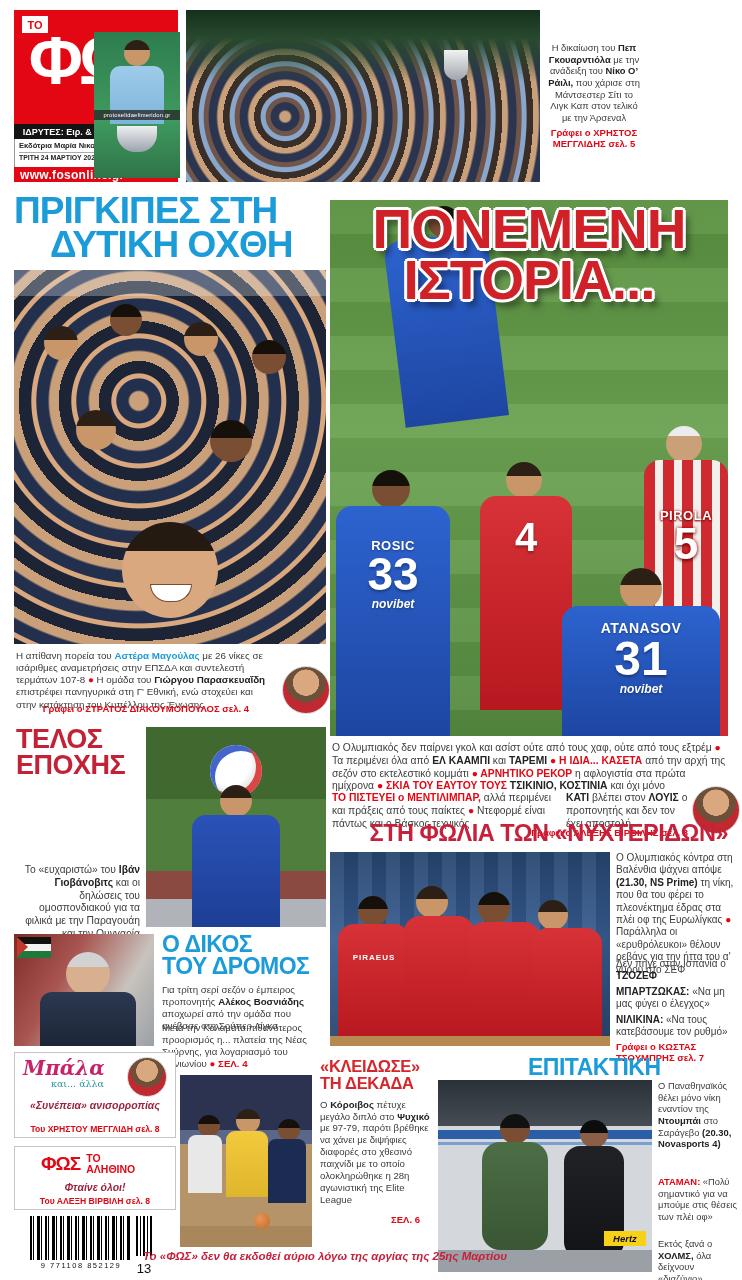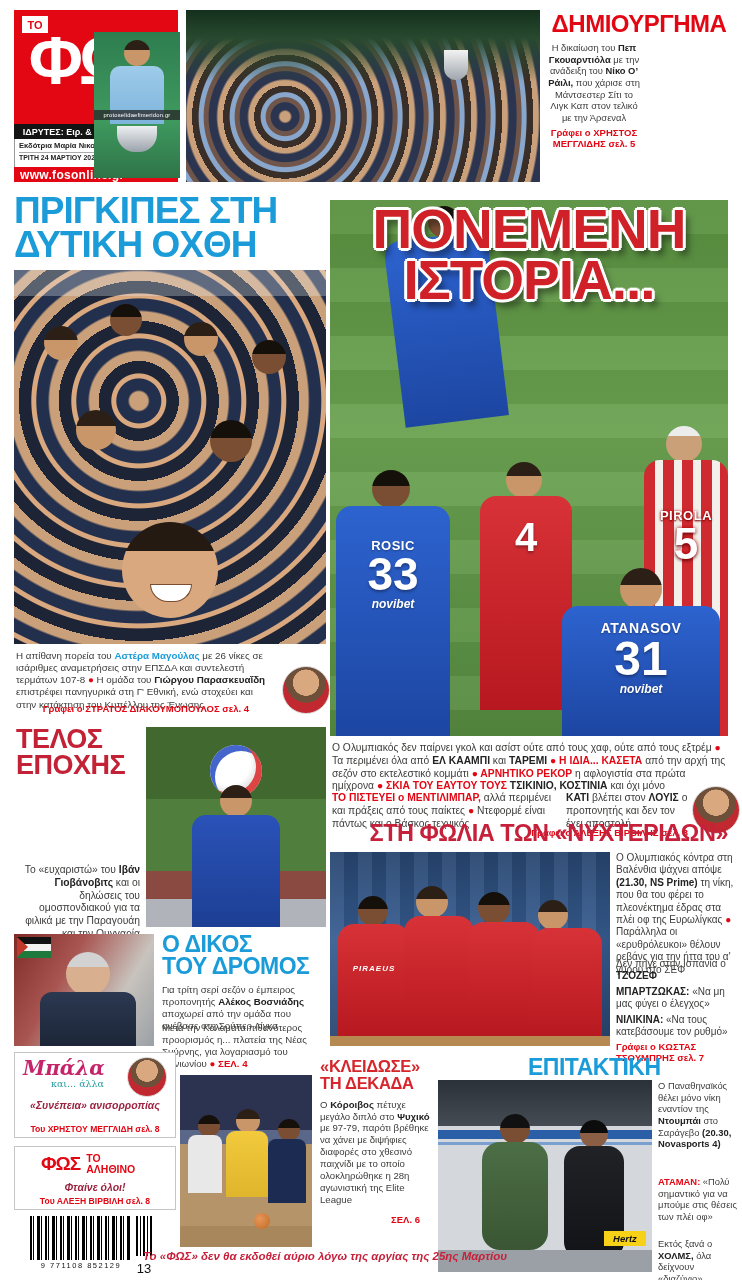--- a/index.html
+++ b/index.html
@@ -140,33 +140,32 @@
       <div class="dateline">ΤΡΙΤΗ 24 ΜΑΡΤΙΟΥ 2026 ● Α.Φ. 18929</div>
       <div class="price">1,50 €</div>
     </div>
     <div class="webbar">www.fosonline.gr</div>
   </div>
 
   <div class="abs photo ph-fans">
     <div class="trophy-cup"></div>
   </div>
 
-  <div class="abs hl-dimio">ΔΗΜΙΟΥΡΓΗΜΑ</div>
   <div class="abs body-txt" style="left:548px;top:42px;width:92px;text-align:center;font-size:9.4px;"><span class="seg-p">Η δικαίωση του </span><span class="seg-b">Πεπ Γκουαρντιόλα</span><span class="seg-p"> με την ανάδειξη του </span><span class="seg-b">Νίκο Ο’ Ράιλι,</span><span class="seg-p"> που χάρισε στη Μάντσεστερ Σίτι το Λιγκ Καπ στον τελικό με την Άρσεναλ</span></div>
   <div class="abs byline" style="left:548px;top:128px;width:92px;text-align:center;">Γράφει ο ΧΡΗΣΤΟΣ ΜΕΓΓΛΙΔΗΣ σελ. 5</div>
   <div class="abs photo ph-city">
     <div class="head" style="left:30px;top:8px;width:26px;height:26px;"></div>
     <div style="position:absolute;left:16px;top:34px;width:54px;height:58px;background:linear-gradient(180deg,#9ecbe9,#7db4dc);border-radius:10px 10px 0 0;"></div>
     <div style="position:absolute;left:23px;top:94px;width:40px;height:26px;background:linear-gradient(180deg,#eef0f2,#9aa2aa);border-radius:0 0 18px 18px;"></div>
     <div class="wm">protoselidaefimeridon.gr</div>
   </div>
 
   <div class="abs hl-blue-big">
     <span style="display:block;">ΠΡΙΓΚΙΠΕΣ ΣΤΗ</span>
-    <span style="display:block;">ΔΥΤΙΚΗ ΟΧΘΗ</span>
+    <span style="display:block;margin-left:36px;">ΔΥΤΙΚΗ ΟΧΘΗ</span>
   </div>
   <div class="abs photo ph-locker">
     <div class="head" style="left:30px;top:56px;width:34px;height:34px;"></div>
     <div class="head dark" style="left:96px;top:34px;width:32px;height:32px;"></div>
     <div class="head" style="left:170px;top:52px;width:34px;height:34px;"></div>
     <div class="head dark" style="left:238px;top:70px;width:34px;height:34px;"></div>
     <div class="head" style="left:62px;top:140px;width:40px;height:40px;"></div>
     <div class="head dark" style="left:196px;top:150px;width:42px;height:42px;"></div>
     <div class="selfie" style="position:absolute;">
       <div class="smile"></div>
@@ -238,21 +237,21 @@
   <div class="abs body-txt" style="left:162px;top:984px;width:166px;font-size:9.7px;"><span class="seg-p">Για τρίτη σερί σεζόν ο έμπειρος προπονητής </span><span class="seg-b">Αλέκος Βοσνιάδης</span><span class="seg-p"> αποχωρεί από την ομάδα που ανέβασε στη Σούπερ Λίγκα</span></div>
   <div class="abs body-txt" style="left:162px;top:1022px;width:166px;font-size:9.7px;"><span class="seg-p">Μετά την Καλαμάτα πιθανότερος προορισμός η... πλατεία της Νέας Σμύρνης, για λογαριασμό του Πανιωνίου </span><span class="seg-r">● ΣΕΛ. 4</span></div>
 
   <div class="abs hl-folia">ΣΤΗ ΦΩΛΙΑ ΤΩΝ «ΝΥΧΤΕΡΙΔΩΝ»</div>
   <div class="abs photo ph-huddle">
     <div class="head dark" style="left:28px;top:44px;width:30px;height:30px;"></div>
     <div class="head" style="left:86px;top:34px;width:32px;height:32px;"></div>
     <div class="head dark" style="left:148px;top:40px;width:32px;height:32px;"></div>
     <div class="head" style="left:208px;top:48px;width:30px;height:30px;"></div>
     <div class="torso red" style="left:8px;top:72px;width:72px;height:114px;">
-      <div style="margin-top:40px;font-size:8px;font-weight:bold;letter-spacing:1px;color:#fff;font-style:italic;">PIRAEUS</div>
+      <div style="margin-top:29px;font-size:8px;font-weight:bold;letter-spacing:1px;color:#fff;">PIRAEUS</div>
     </div>
     <div class="torso red" style="left:74px;top:64px;width:70px;height:122px;"></div>
     <div class="torso red" style="left:138px;top:70px;width:72px;height:116px;"></div>
     <div class="torso red" style="left:202px;top:76px;width:70px;height:110px;"></div>
     <div class="floor"></div>
   </div>
   <div class="abs body-txt" style="left:616px;top:852px;width:124px;font-size:10px;"><span class="seg-p">Ο Ολυμπιακός κόντρα στη Βαλένθια ψάχνει απόψε </span><span class="seg-b">(21.30, NS Prime)</span><span class="seg-p"> τη νίκη, που θα του φέρει το πλεονέκτημα έδρας στα πλέι οφ της Ευρωλίγκας </span><span class="seg-r">● </span><span class="seg-p">Παράλληλα οι «ερυθρόλευκοι» θέλουν ρεβάνς για την ήττα του α' γύρου στο ΣΕΦ</span></div>
   <div class="abs body-txt" style="left:616px;top:958px;width:124px;font-size:10px;"><span class="seg-p">Δεν πήγε στην Ισπανία ο </span><span class="seg-b">ΤΖΟΖΕΦ</span></div>
   <div class="abs body-txt" style="left:616px;top:986px;width:124px;font-size:10px;"><span class="seg-b">ΜΠΑΡΤΖΩΚΑΣ:</span><span class="seg-p"> «Να μη μας φύγει ο έλεγχος»</span></div>
   <div class="abs body-txt" style="left:616px;top:1014px;width:124px;font-size:10px;"><span class="seg-b">ΝΙΛΙΚΙΝΑ:</span><span class="seg-p"> «Να τους κατεβάσουμε τον ρυθμό»</span></div>

